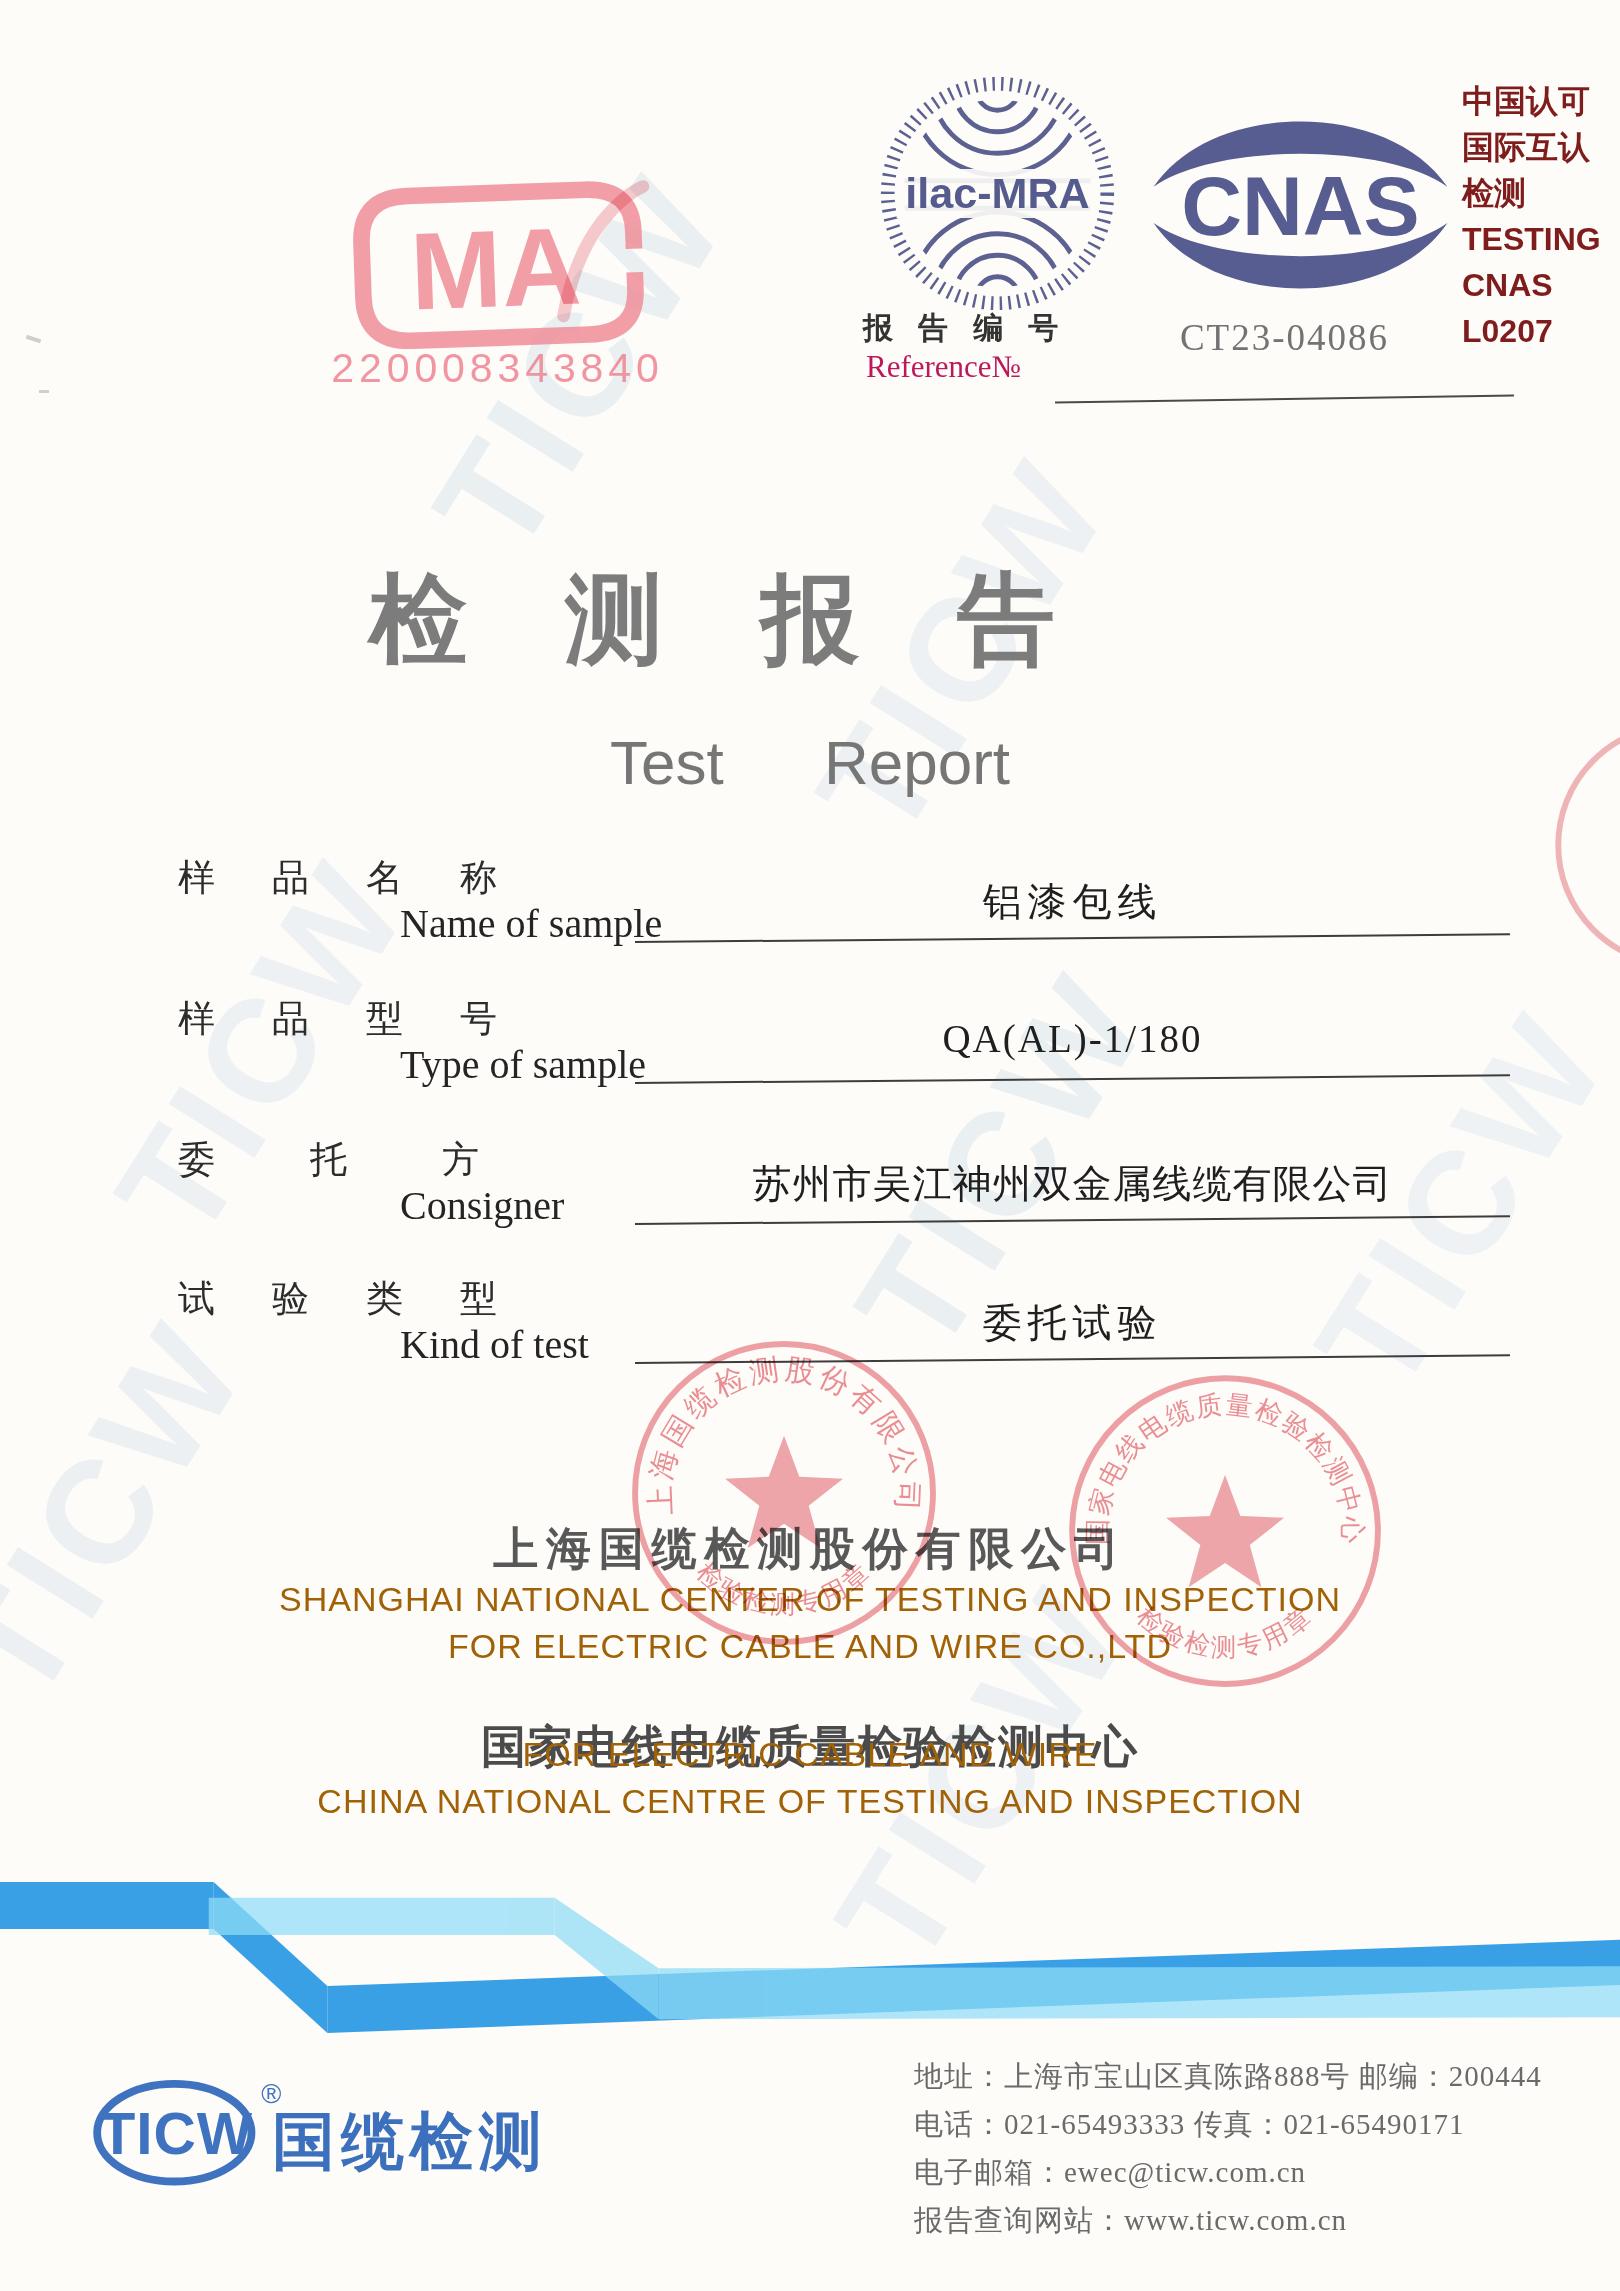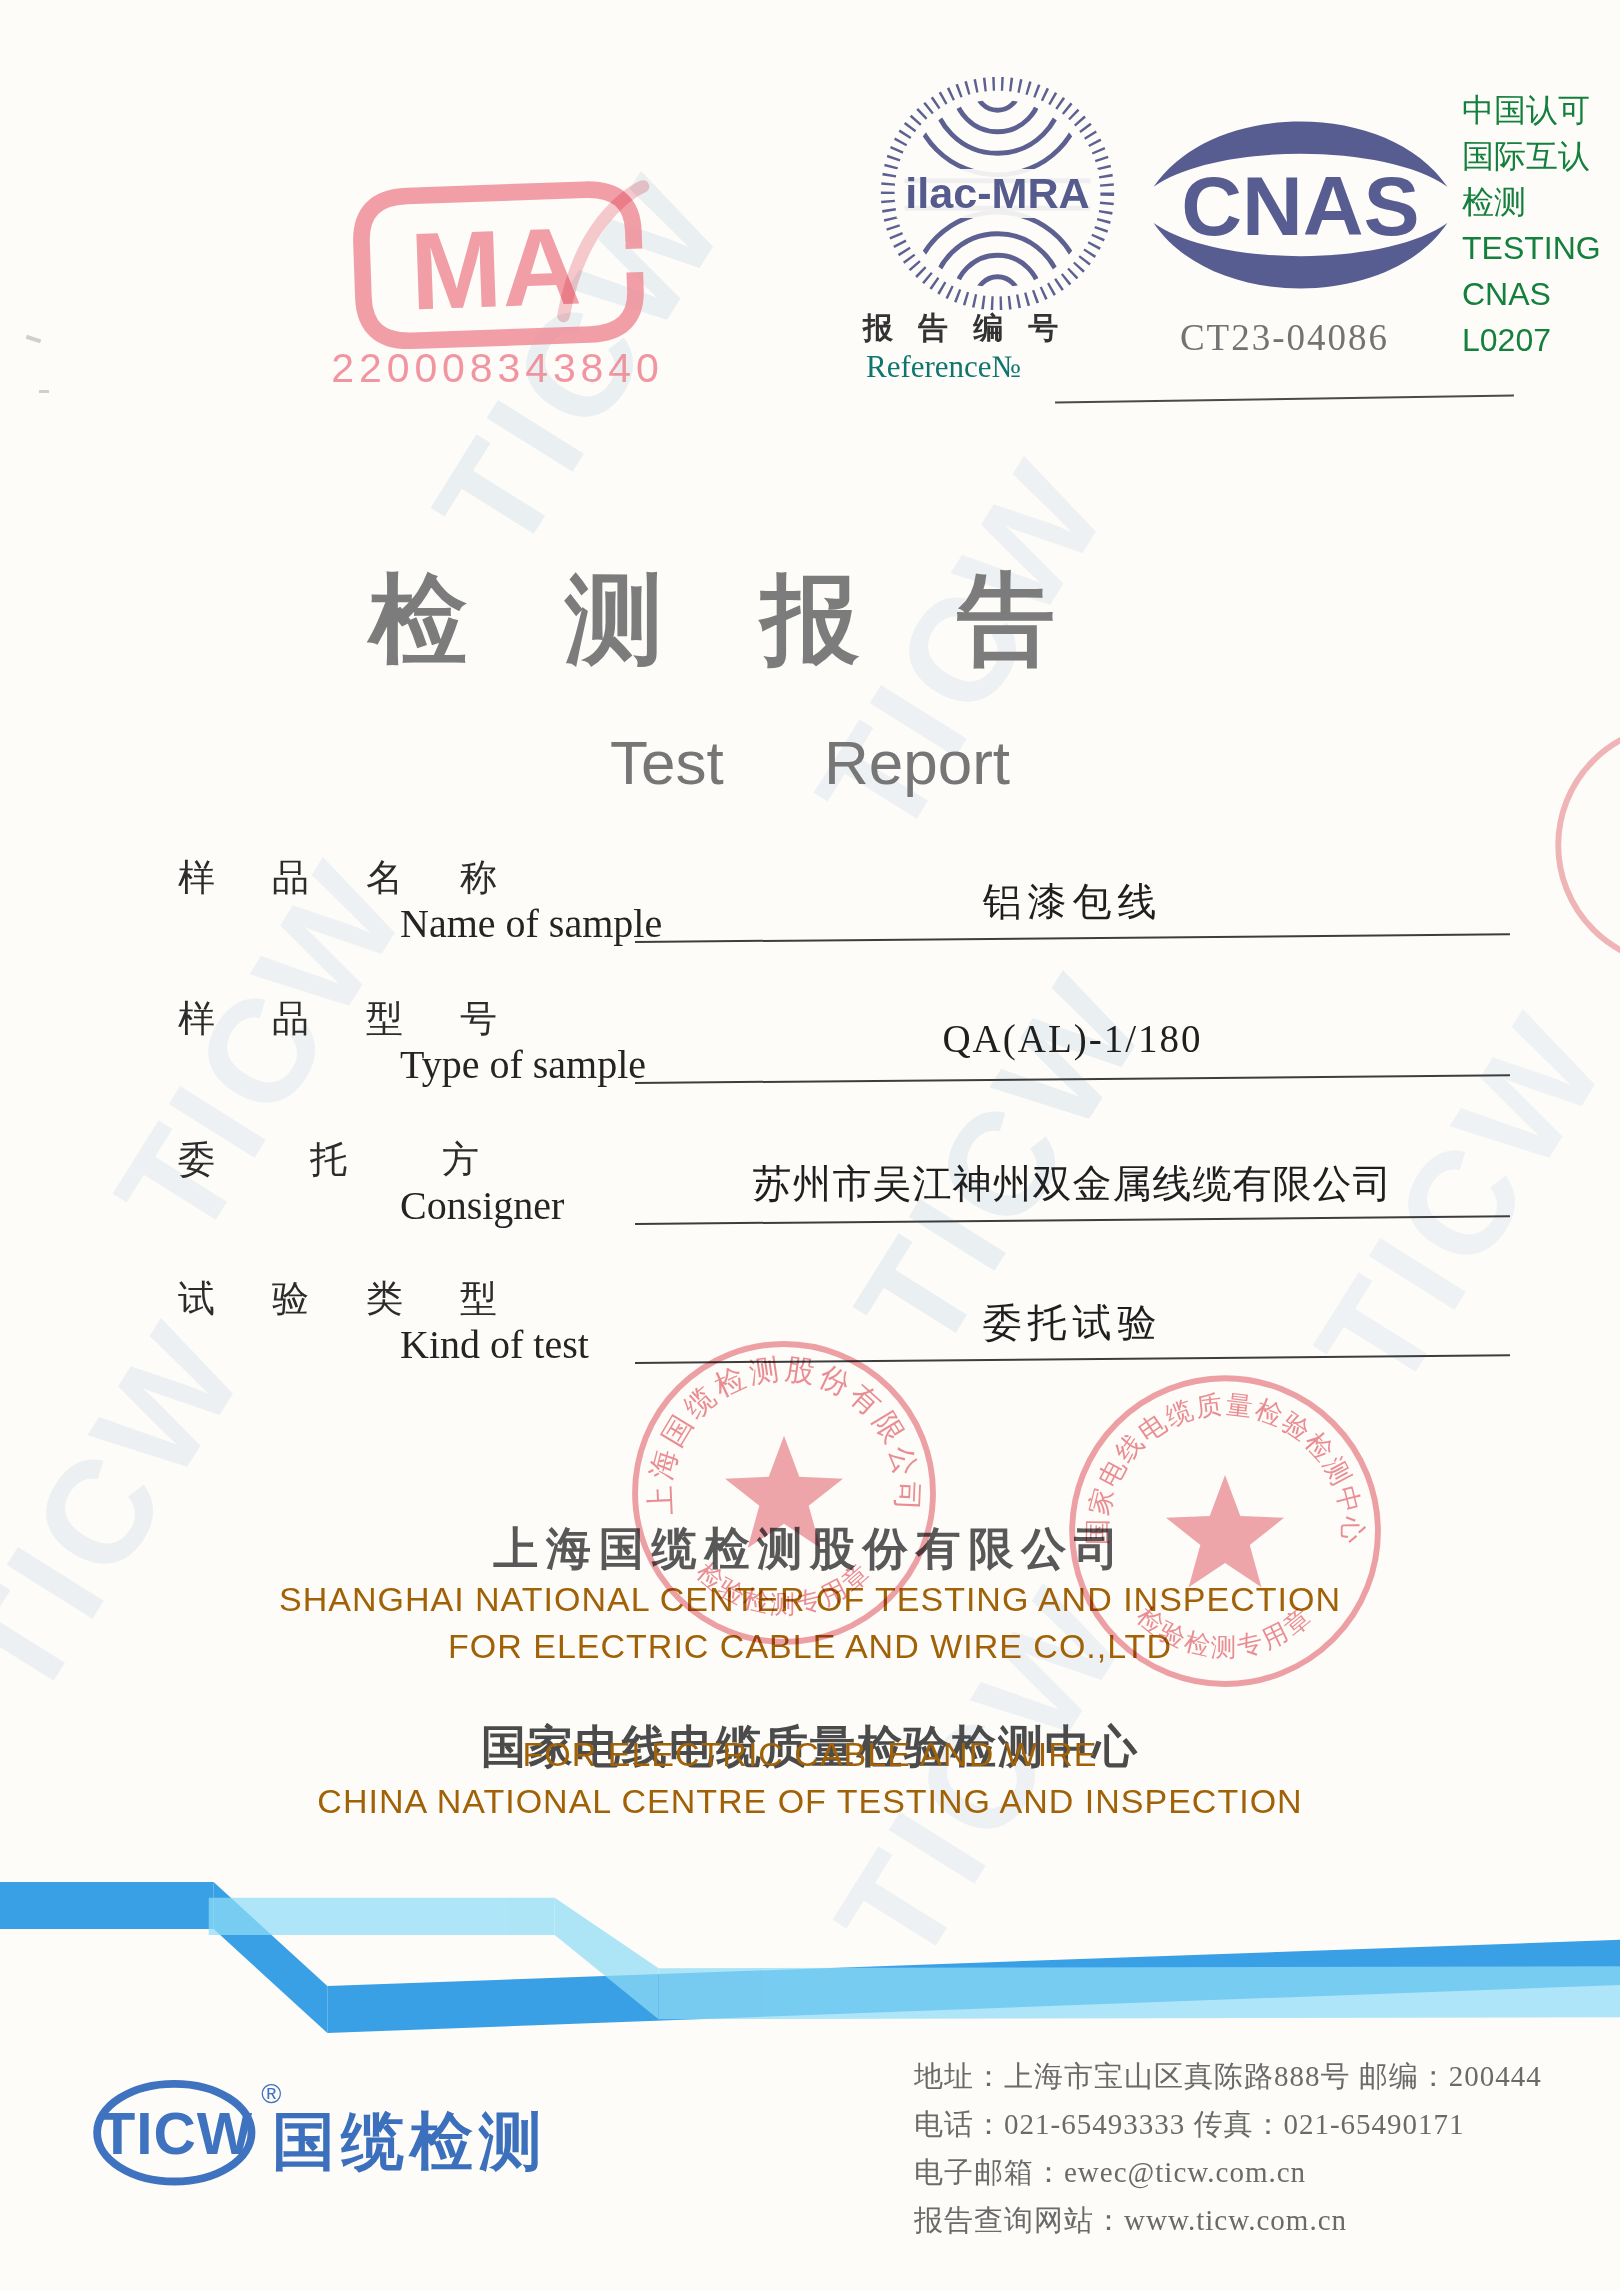--- a/index.html
+++ b/index.html
@@ -6,26 +6,26 @@
   .page{position:relative;width:1620px;height:2292px;margin:0 auto;background:#fdfcf9;overflow:hidden;
         font-family:"Liberation Serif",serif;}
   
   .wm{position:absolute;z-index:0;font-family:"Liberation Sans",sans-serif;font-weight:700;
       font-size:147px;letter-spacing:7.8px;color:rgba(183,200,222,0.26);transform:rotate(-58deg);
       white-space:nowrap;}
   
   .cma-number{position:absolute;left:331px;top:345px;width:333px;text-align:center;
       font-family:"Liberation Sans",sans-serif;font-size:41px;letter-spacing:4.9px;font-weight:500;
       color:rgba(238,132,144,0.85);z-index:2;}
-  .cnas-lines{position:absolute;left:1462px;top:87px;z-index:2;font-family:"Liberation Sans",sans-serif;
-      color:#15803d;font-weight:400;}
+  .cnas-lines{position:absolute;left:1462px;top:78px;z-index:2;font-family:"Liberation Sans",sans-serif;
+      color:#7f1d1d;font-weight:700;}
   .cnas-lines div{font-size:32px;line-height:46px;}
   
   .ref-zh{position:absolute;left:863px;top:308px;font-size:30px;letter-spacing:8.8px;color:#333;font-weight:600;z-index:2;}
-  .ref-en{position:absolute;left:866px;top:349px;font-size:31px;color:#0f766e;z-index:2;}
+  .ref-en{position:absolute;left:866px;top:349px;font-size:31px;color:#be185d;z-index:2;}
   .ref-val{position:absolute;left:1059px;top:316px;width:451px;text-align:center;font-size:37px;
       letter-spacing:2px;color:#737373;z-index:2;}
   .ref-line{position:absolute;left:1055px;top:398px;width:459px;border-top:2px solid #4a4a4a;
       transform:rotate(-0.9deg);z-index:2;}
   
   .title-zh{position:absolute;left:0;top:555px;width:100%;text-align:center;z-index:2;
       font-family:"Liberation Sans",sans-serif;font-weight:600;font-size:98px;color:#7c7c7c;
       letter-spacing:98px;margin-left:-49px;}
   .title-en{position:absolute;left:0;top:727px;width:100%;text-align:center;z-index:2;
       font-family:"Liberation Sans",sans-serif;font-weight:500;font-size:62px;color:#767676;word-spacing:83px;}

